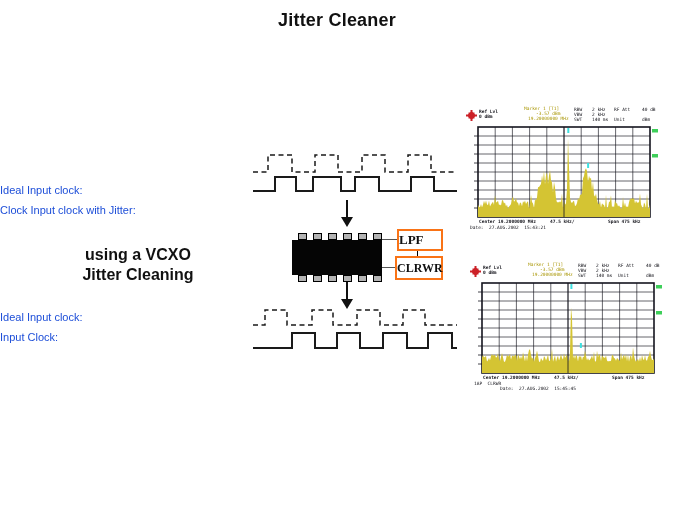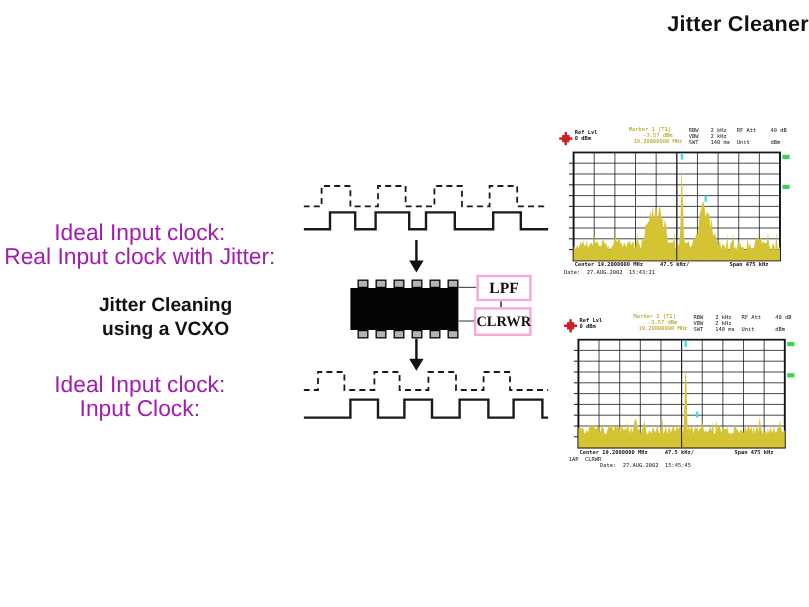--- a/index.html
+++ b/index.html
@@ -1,47 +1,47 @@
 <!DOCTYPE html>
 <html><head>
 <meta charset="utf-8">
 <style>
   html,body{margin:0;padding:0;background:#fff;}
   body{width:674px;height:506px;position:relative;overflow:hidden;
        font-family:"Liberation Sans",sans-serif;color:#111;}
   .abs{position:absolute;}
-  .title{top:10px;left:0;width:674px;text-align:right;
+  .title{top:10px;left:0;width:674px;text-align:center;
          font-size:18px;font-weight:bold;letter-spacing:0.2px;}
-  .lbl{left:0;width:233px;text-align:center;font-size:19px;color:#a21caf;white-space:nowrap;}
+  .lbl{left:0;width:233px;text-align:left;font-size:11px;color:#1d4ed8;white-space:nowrap;}
   .cleaning{left:30px;width:216px;text-align:center;font-size:16px;
             font-weight:bold;line-height:20px;color:#111;}
   svg{display:block;}
   .wave-dashed{fill:none;stroke:#1a1a1a;stroke-width:1.5;stroke-dasharray:5 3.5;}
   .wave-solid{fill:none;stroke:#1a1a1a;stroke-width:2;}
   .chip-body{position:absolute;left:0;top:7px;width:90px;height:35px;background:#050505;}
   .pin{position:absolute;width:9px;height:7px;background:#b3b3b3;border:1px solid #000;box-sizing:border-box;}
   .wire{position:absolute;background:#555;}
-  .lpf-box{border:2px solid #f9a8d4;background:#fff;text-align:center;
+  .lpf-box{border:2px solid #f97316;background:#fff;
            font-family:"Liberation Serif",serif;font-weight:bold;}
   .spec-panel{position:absolute;}
   .spec-txt{position:absolute;font-family:"DejaVu Sans Mono",monospace;
             font-size:4.5px;line-height:5px;color:#15151c;white-space:pre;}
   .spec-txt.yellow{color:#a89500;}
   .spec-txt.bold{font-weight:bold;}
 </style>
 </head>
 <body>
 
 <div class="abs title">Jitter Cleaner</div>
 
 <div class="abs lbl" style="top:184px;">Ideal Input clock:</div>
-<div class="abs lbl" style="top:204px;">Real Input clock with Jitter:</div>
+<div class="abs lbl" style="top:204px;">Clock Input clock with Jitter:</div>
 <div class="abs cleaning" style="top:245px;">
+  <div>using a VCXO</div>
   <div>Jitter Cleaning</div>
-  <div>using a VCXO</div>
 </div>
 <div class="abs lbl" style="top:311px;">Ideal Input clock:</div>
 <div class="abs lbl" style="top:331px;">Input Clock:</div>
 
 <svg class="abs" id="wf-top" style="left:253px;top:146px;" width="204" height="52">
     <path d="M0 26 L15 26 L15 9 L39 9 L39 26 L62 26 L62 9 L85 9 L85 26 L109 26 L109 9 L132 9 L132 26 L155 26 L155 9 L178 9 L178 26 L204 26" class="wave-dashed"></path>
     <path d="M0 45 L22 45 L22 31 L43 31 L43 45 L60 45 L60 31 L88 31 L88 45 L102 45 L102 31 L126 31 L126 45 L158 45 L158 31 L181 31 L181 45 L204 45" class="wave-solid"></path>
   </svg>
 
 <svg class="abs" style="left:338px;top:200px;" width="18" height="28">

